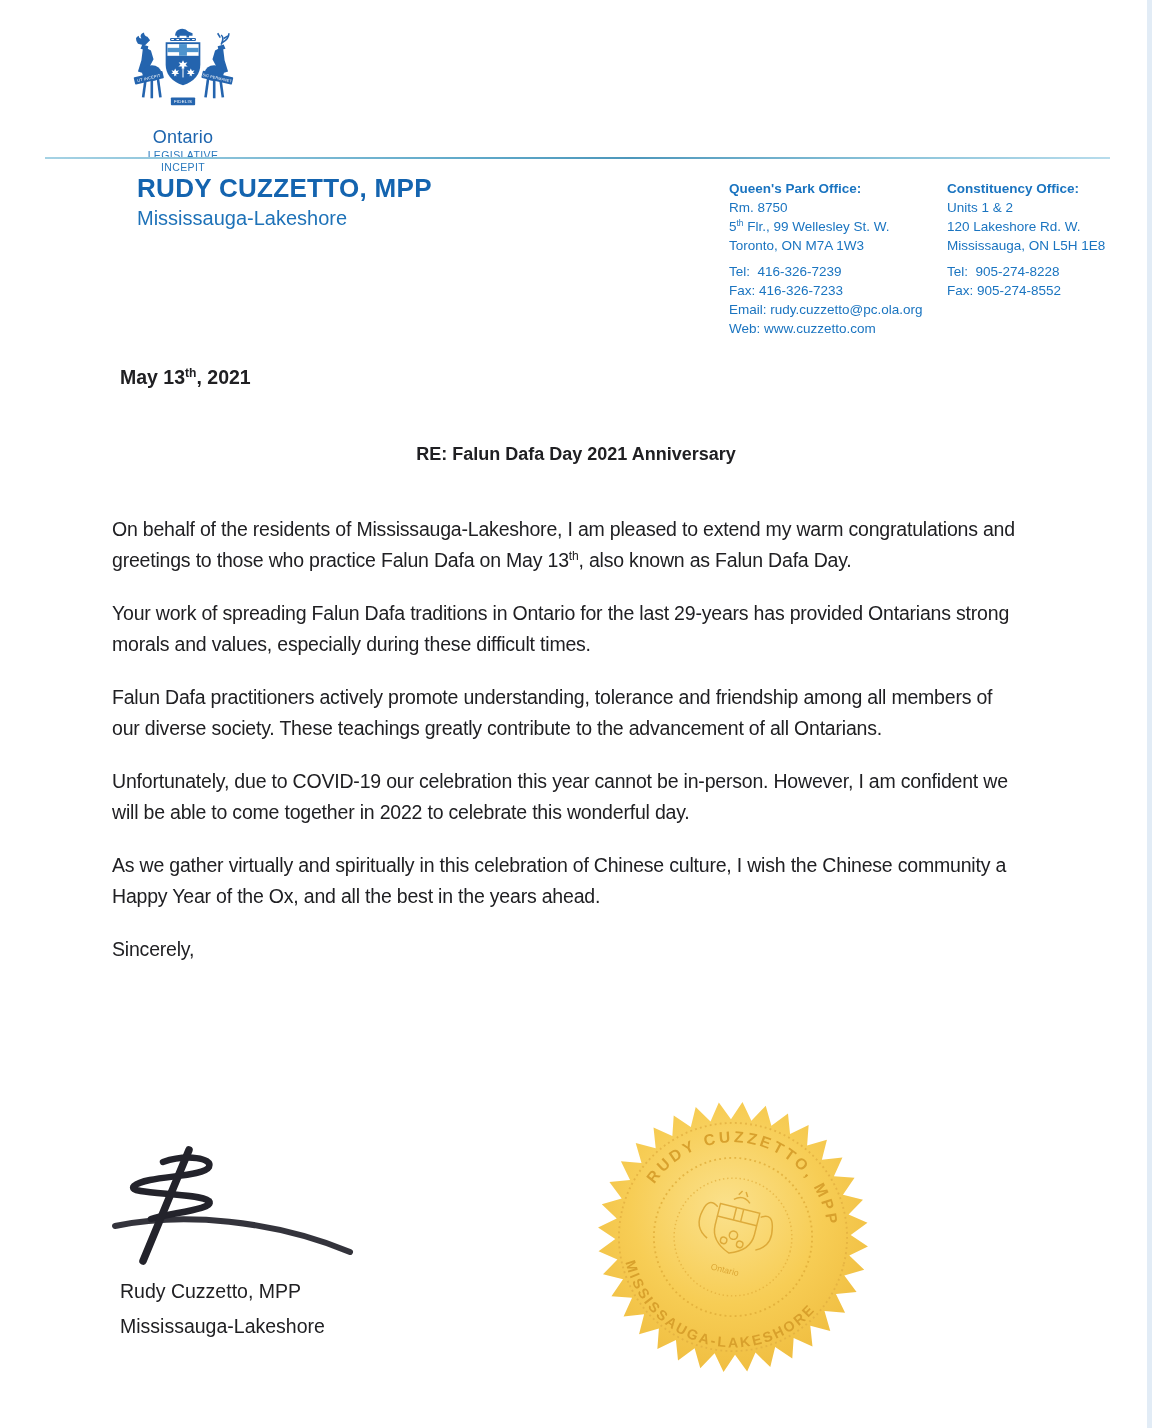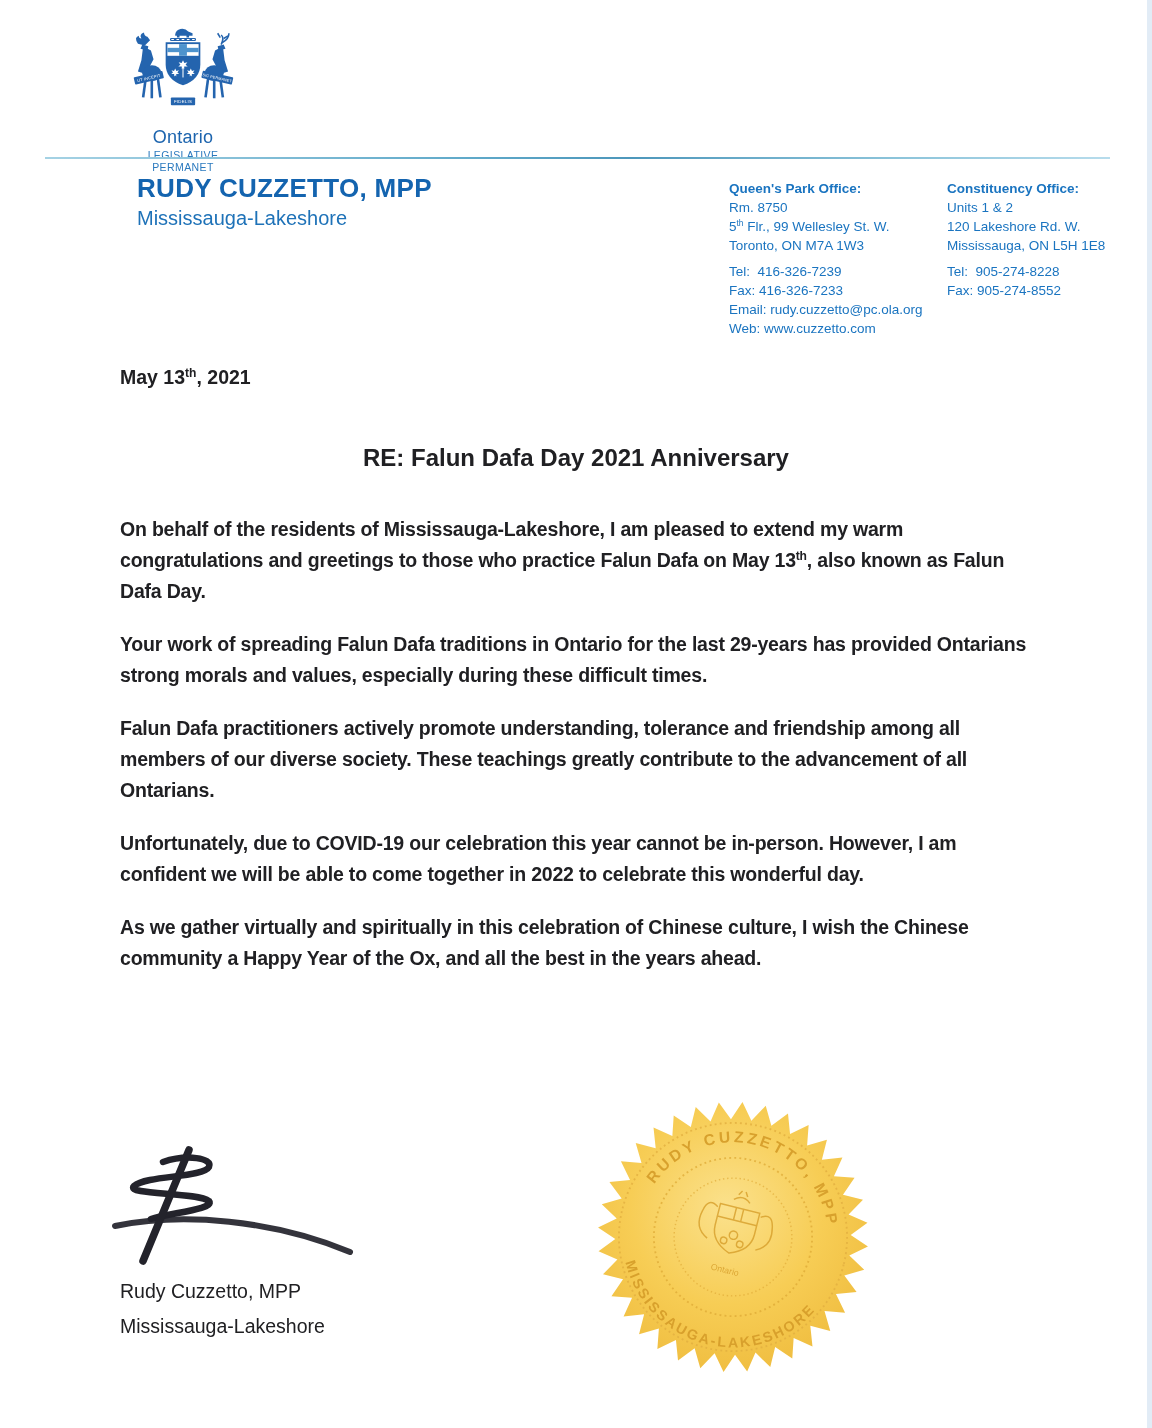--- a/index.html
+++ b/index.html
@@ -24,23 +24,23 @@
   .mpp-riding{font-size:20px;color:#1e72b8;margin-top:3px;}
   .office{position:absolute;top:179px;font-size:13.5px;line-height:19px;color:#1a74c0;}
   .office-qp{left:729px;width:218px;}
   .office-co{left:947px;width:200px;}
   .office .office-title{font-weight:bold;}
   .office .contact-group{margin-top:7px;}
   sup{font-size:0.62em;vertical-align:super;line-height:0;margin-top:24px;}
   
   .date-line{position:absolute;left:120px;top:366px;font-size:19.5px;font-weight:bold;}
   .subject-line{position:absolute;left:0;width:1152px;top:444px;text-align:center;
-                font-size:24px;font-weight:bold;}
-  .body-block{position:absolute;left:120px;top:514px;width:912px;
-              font-size:19.5px;line-height:31px;letter-spacing:-0.2px;font-weight:bold;}
+                font-size:18px;font-weight:bold;}
+  .body-block{position:absolute;left:112px;top:514px;width:912px;
+              font-size:19.5px;line-height:31px;letter-spacing:-0.2px;}
   .body-block p{margin:0 0 22px 0;}
   .signature-svg{position:absolute;left:103px;top:1140px;}
   .signer-block{position:absolute;left:120px;top:1274px;font-size:19.5px;line-height:35px;}
   
   .seal-svg{position:absolute;left:595px;top:1099px;}
 </style>
 </head>
 <body>
 
 <div class="page">
@@ -103,21 +103,21 @@
       <g transform="translate(83,51) rotate(13)">
         <rect width="36" height="8.5" rx="1" fill="#2464ae"></rect>
         <text x="18" y="6.2" font-size="4.3" fill="#ffffff" text-anchor="middle" letter-spacing="0.2">SIC PERMANET</text>
       </g>
       <g transform="translate(46,82)">
         <rect width="28" height="9" rx="1" fill="#2464ae"></rect>
         <text x="14" y="6.6" font-size="5" fill="#ffffff" text-anchor="middle" letter-spacing="0.3">FIDELIS</text>
       </g>
     </svg>
     <div class="crest-org">Ontario</div>
-    <div class="crest-sub">LEGISLATIVE PERMANET</div>
+    <div class="crest-sub">LEGISLATIVE INCEPIT</div>
   </div>
 
   <div class="rule"></div>
 
   <div class="name-block">
     <div class="mpp-name">RUDY CUZZETTO, MPP</div>
     <div class="mpp-riding">Mississauga-Lakeshore</div>
   </div>
 
   <div class="office office-qp">
@@ -147,20 +147,21 @@
   <div class="date-line"><span>May 13</span><sup>th</sup><span>, 2021</span></div>
 
   <div class="subject-line">RE: Falun Dafa Day 2021 Anniversary</div>
 
   <div class="body-block">
     <p><span>On behalf of the residents of Mississauga-Lakeshore, I am pleased to extend my warm congratulations and greetings to those who practice Falun Dafa on May 13</span><sup>th</sup><span>, also known as Falun Dafa Day.</span></p>
     <p>Your work of spreading Falun Dafa traditions in Ontario for the last 29-years has provided Ontarians strong morals and values, especially during these difficult times.</p>
     <p>Falun Dafa practitioners actively promote understanding, tolerance and friendship among all members of our diverse society. These teachings greatly contribute to the advancement of all Ontarians.</p>
     <p>Unfortunately, due to COVID-19 our celebration this year cannot be in-person. However, I am confident we will be able to come together in 2022 to celebrate this wonderful day.</p>
     <p>As we gather virtually and spiritually in this celebration of Chinese culture, I wish the Chinese community a Happy Year of the Ox, and all the best in the years ahead.</p>
+    <p>Sincerely,</p>
   </div>
 
   <svg class="signature-svg" width="265" height="132" viewBox="0 0 265 132">
     <g stroke="#23232b" fill="none" stroke-linecap="round">
       <path stroke-width="6.5" d="M60 22 C 84 14, 110 18, 106 27 C 100 38, 44 35, 31 46 C 21 55, 94 52, 106 61 C 113 69, 66 73, 48 79"></path>
       <path stroke-width="6" d="M12 86 C 80 72, 170 80, 247 112" opacity="0.92"></path>
       <path stroke-width="7.5" d="M86 10 L 40 121"></path>
     </g>
   </svg>
 

